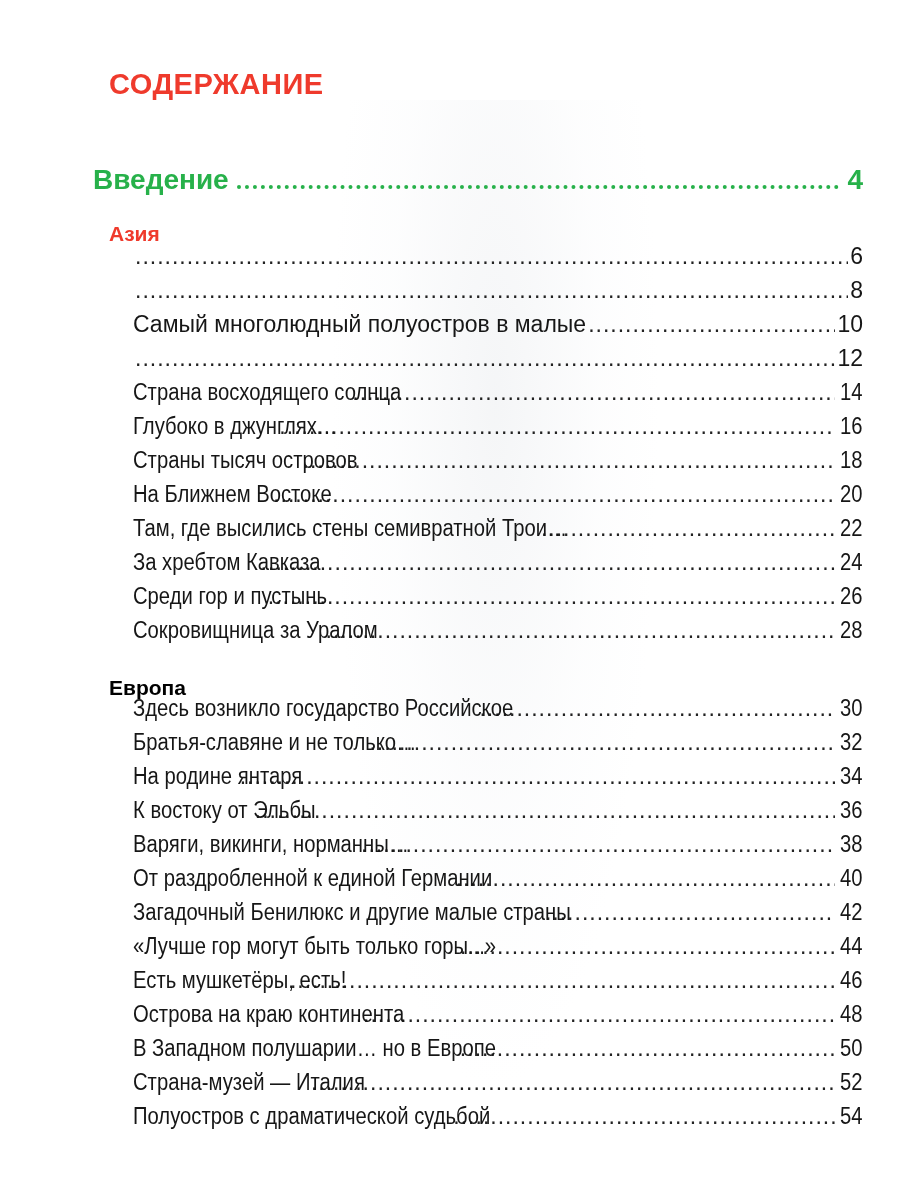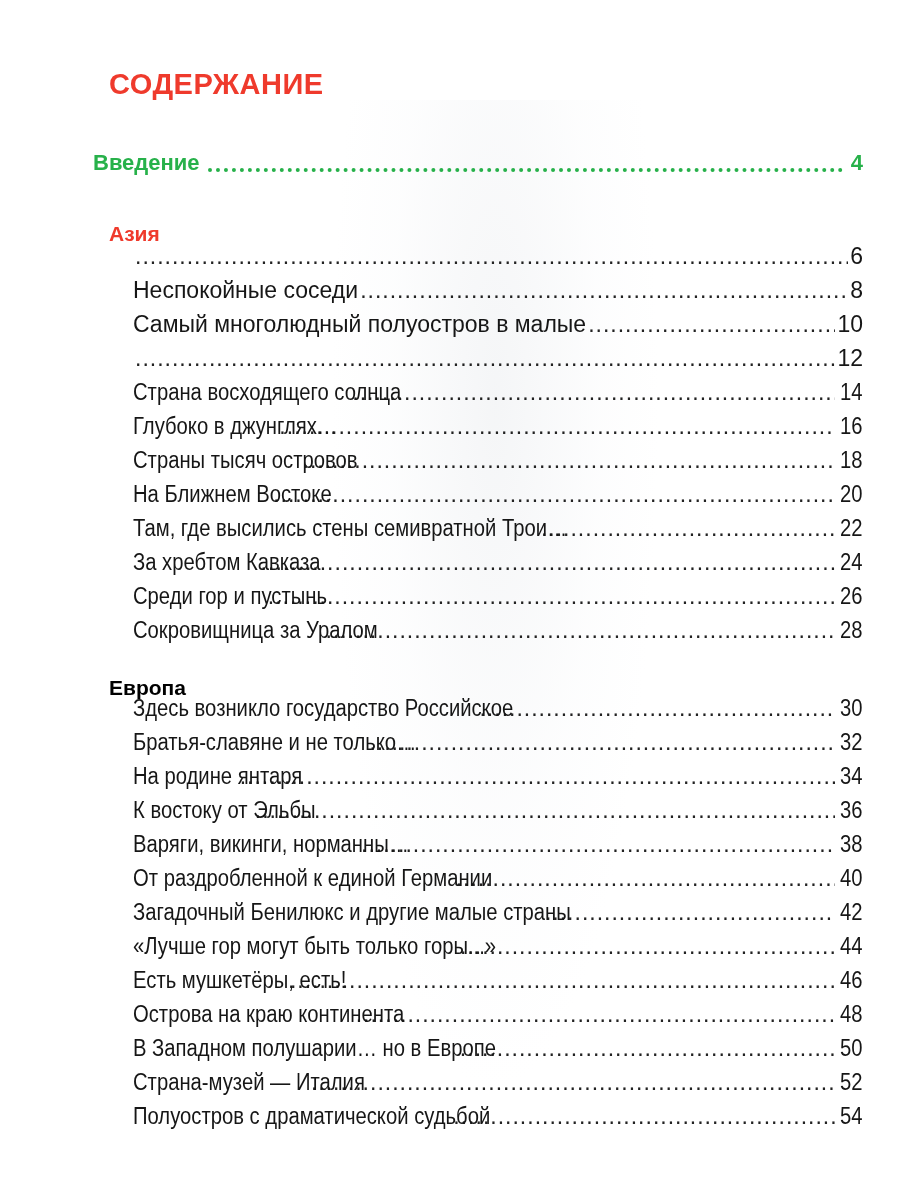--- a/index.html
+++ b/index.html
@@ -67,24 +67,24 @@
       display: inline-block;
       transform: scaleX(0.88);
     }
     .toc-row.condensed .title { transform-origin: left center; margin-right: -12%; }
     .toc-row.condensed .page { transform-origin: right center; }
 
     .intro-row {
       position: absolute;
       left: 93px;
       right: 37px;
-      top: 146px;
+      top: 163px;
       display: flex;
       align-items: center;
-      font-size: 22px;
+      font-size: 28px;
       font-weight: bold;
       color: #27b14a;
       line-height: 34px;
     }
     .intro-row .leader {
       flex: 1 1 auto;
       margin: 0 8px;
       border-bottom: 4px dotted #27b14a;
       height: 0;
       align-self: center;
@@ -113,21 +113,20 @@
   <span>4</span>
 </div>
 
 <h2 class="section-heading section-asia">Азия</h2>
 
 <div class="toc-row" style="top:239px">
   <span class="leader"></span>
   <span class="page">6</span>
 </div>
 <div class="toc-row" style="top:273px">
-  <span class="title">Неспокойные соседи</span>
   <span class="leader"></span>
   <span class="page">8</span>
 </div>
 <div class="toc-row" style="top:307px">
   <span class="title">Самый многолюдный полуостров в малые</span>
   <span class="leader"></span>
   <span class="page">10</span>
 </div>
 <div class="toc-row" style="top:341px">
   <span class="leader"></span>

